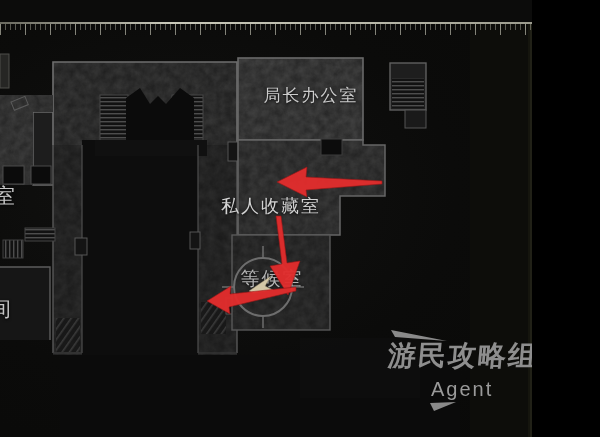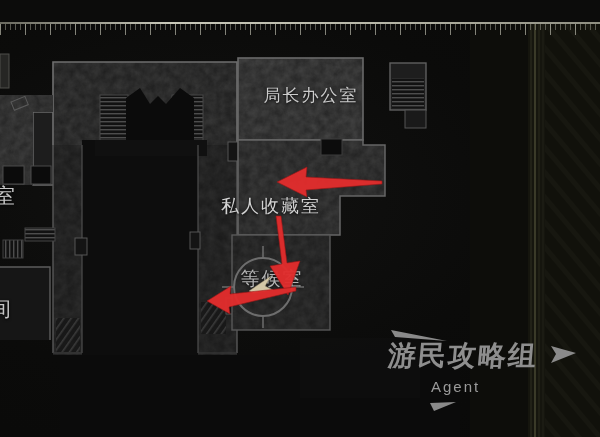--- a/index.html
+++ b/index.html
@@ -1,16 +1,16 @@
 <!DOCTYPE html>
 <html><head>
 <meta charset="utf-8">
 <style>
   html,body{margin:0;padding:0;background:#000;}
-  #screen{position:relative;width:600px;height:437px;overflow:hidden;
+  #screen{position:relative;width:532px;height:437px;overflow:hidden;
     background:radial-gradient(ellipse at 35% 45%, #121211 0%, #0b0b0a 55%, #090908 100%);
     font-family:"Liberation Sans", sans-serif;}
   #screen *{box-sizing:border-box;}
   .layer{position:absolute;left:0;top:0;}
   
   #topbar{position:absolute;left:0;top:0;width:600px;height:22px;background:#0c0c0b;}
   #ruler-line{position:absolute;left:0;top:22px;width:600px;height:2px;
     background:linear-gradient(90deg,#6a6a60,#c9c9ba 28%,#b9b9aa 62%,#8f8f82);}
   #ruler-ticks-small{position:absolute;left:0;top:24px;width:600px;height:6px;
     background:repeating-linear-gradient(90deg, rgba(140,140,128,.6) 0 1px, transparent 1px 5px);}
@@ -24,21 +24,21 @@
   #lbl-chief{left:311px;top:95px;font-size:17px;}
   #lbl-collection{left:271px;top:206px;font-size:18px;color:#d2d2d2;text-align:right;}
   #lbl-hall{left:143px;top:242px;font-size:21px;letter-spacing:4px;color:#e6e6e6;}
   #lbl-waiting{left:272px;top:279px;font-size:19px;color:#c2c2c2;opacity:.92;}
   #lbl-room-partial{left:-6px;top:196px;font-size:21px;}
   #lbl-room2-partial{left:-10px;top:309px;font-size:21px;}
   
   #watermark{position:absolute;left:385px;top:325px;width:200px;height:95px;z-index:6;pointer-events:none;}
   #wm-title{position:absolute;left:3px;top:12px;width:180px;font-size:28px;font-weight:bold;
     color:#8e8e8e;letter-spacing:2px;transform:skewX(-5deg);white-space:nowrap;}
-  #wm-sub{position:absolute;left:46px;top:53px;font-size:15px;color:#9a9a9a;letter-spacing:2px;}
+  #wm-sub{position:absolute;left:46px;top:53px;font-size:20px;color:#9a9a9a;letter-spacing:2px;}
   svg{display:block;}
 </style>
 </head>
 <body>
 
 <div id="screen">
 
   <svg class="layer" width="600" height="437" viewBox="0 0 600 437">
     <defs>
       <pattern id="hH" width="8" height="4" patternUnits="userSpaceOnUse">

